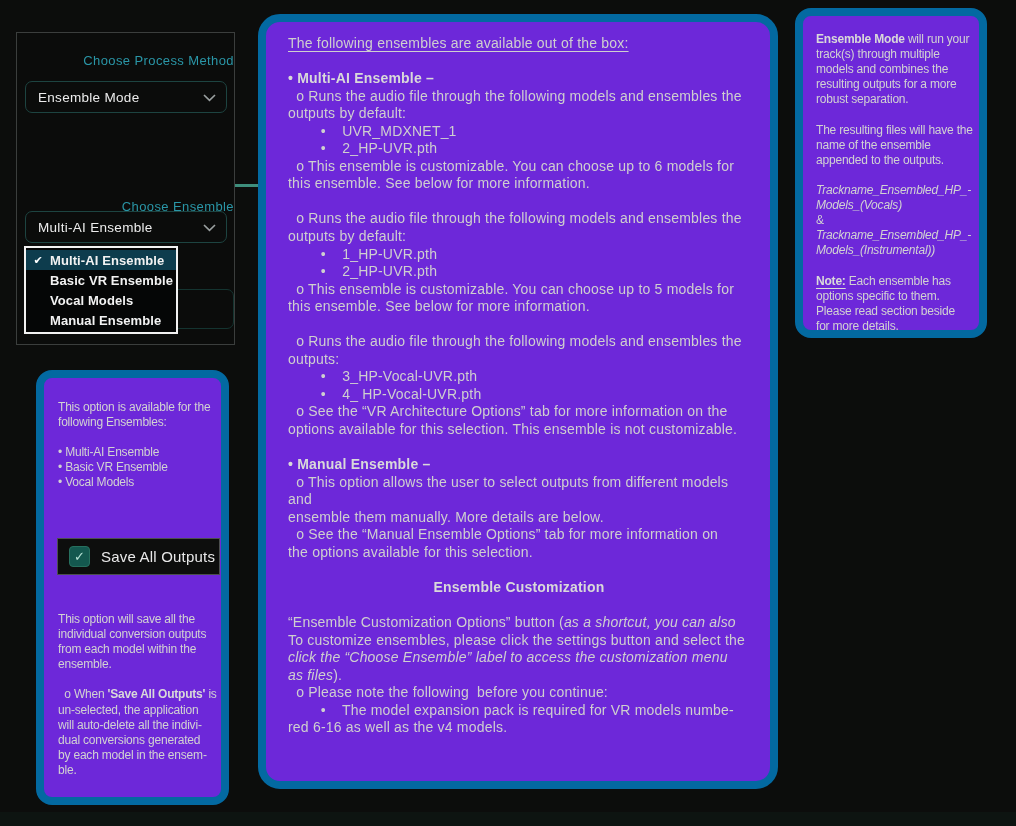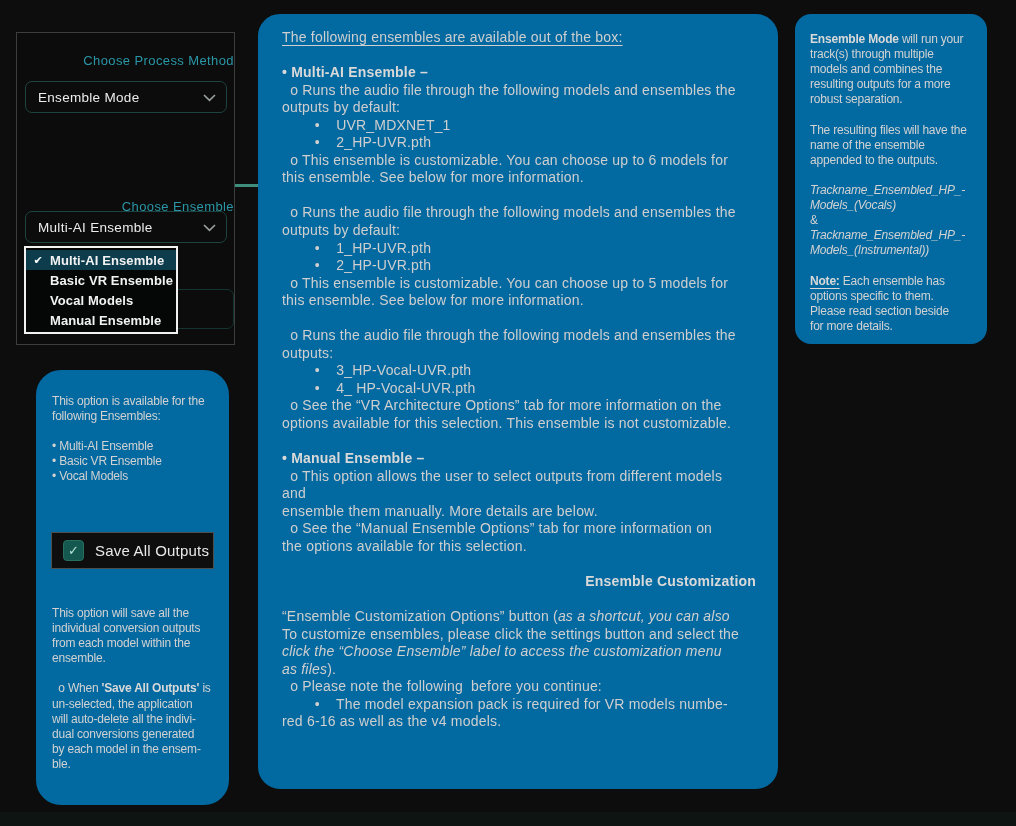--- a/index.html
+++ b/index.html
@@ -29,31 +29,31 @@
           background:#050606; z-index:5; padding:2px 0; }
   .menu-item { height:20px; display:flex; align-items:center; font-size:13px; font-weight:bold;
                color:#f2f2f2; cursor:pointer; }
   .menu-item.sel { background:#0d3c4d; }
   .check { width:24px; text-align:center; font-size:11px; color:#ffffff; }
   .mi-label { letter-spacing:0.1px; }
 
   .connector { position:absolute; left:235px; top:184px; width:23px; height:3px; background:#3e8e7c; }
 
   
-  .help-panel { position:absolute; border:2px solid #0369a1; background:#0369a1; }
+  .help-panel { position:absolute; border:8px solid #0369a1; background:#6d28d9; }
   .center-panel { left:258px; top:14px; width:520px; height:775px; border-radius:22px;
                   padding:13px 10px 0 22px; }
-  .right-panel  { left:795px; top:14px; width:192px; height:330px; border-radius:16px;
+  .right-panel  { left:795px; top:8px; width:192px; height:330px; border-radius:16px;
                   padding:16px 8px 0 13px; overflow:hidden; }
-  .bl-panel     { left:36px;  top:370px; width:193px; height:435px; border-radius:25px; overflow:hidden; }
+  .bl-panel     { left:36px;  top:370px; width:193px; height:435px; border-radius:16px; overflow:hidden; }
 
   .tline { white-space:pre; min-height:1em; }
   .center-panel .tline { font-size:14px; line-height:17.55px; color:#cfcfcf; letter-spacing:0.2px; }
   .small-lines .tline { font-size:12px; line-height:15.1px; color:#d2d2d2; letter-spacing:-0.2px; }
-  .tline.center { text-align:right; padding-right:10px; }
+  .tline.center { text-align:center; padding-right:10px; }
   .b { font-weight:bold; color:#d9d9d9; }
   .i { font-style:italic; }
   .u { text-decoration:underline; text-underline-offset:3px; }
 
   .bl-part1 { position:absolute; left:14px; top:22px; }
   .bl-part2 { position:absolute; left:14px; top:234px; }
 
   .save-btn { position:absolute; left:13px; top:160px; width:163px; height:37px;
               border:1px solid #4c4f4e; background:#0d0e0d; display:flex; align-items:center;
               gap:11px; padding-left:11px; cursor:pointer; }

